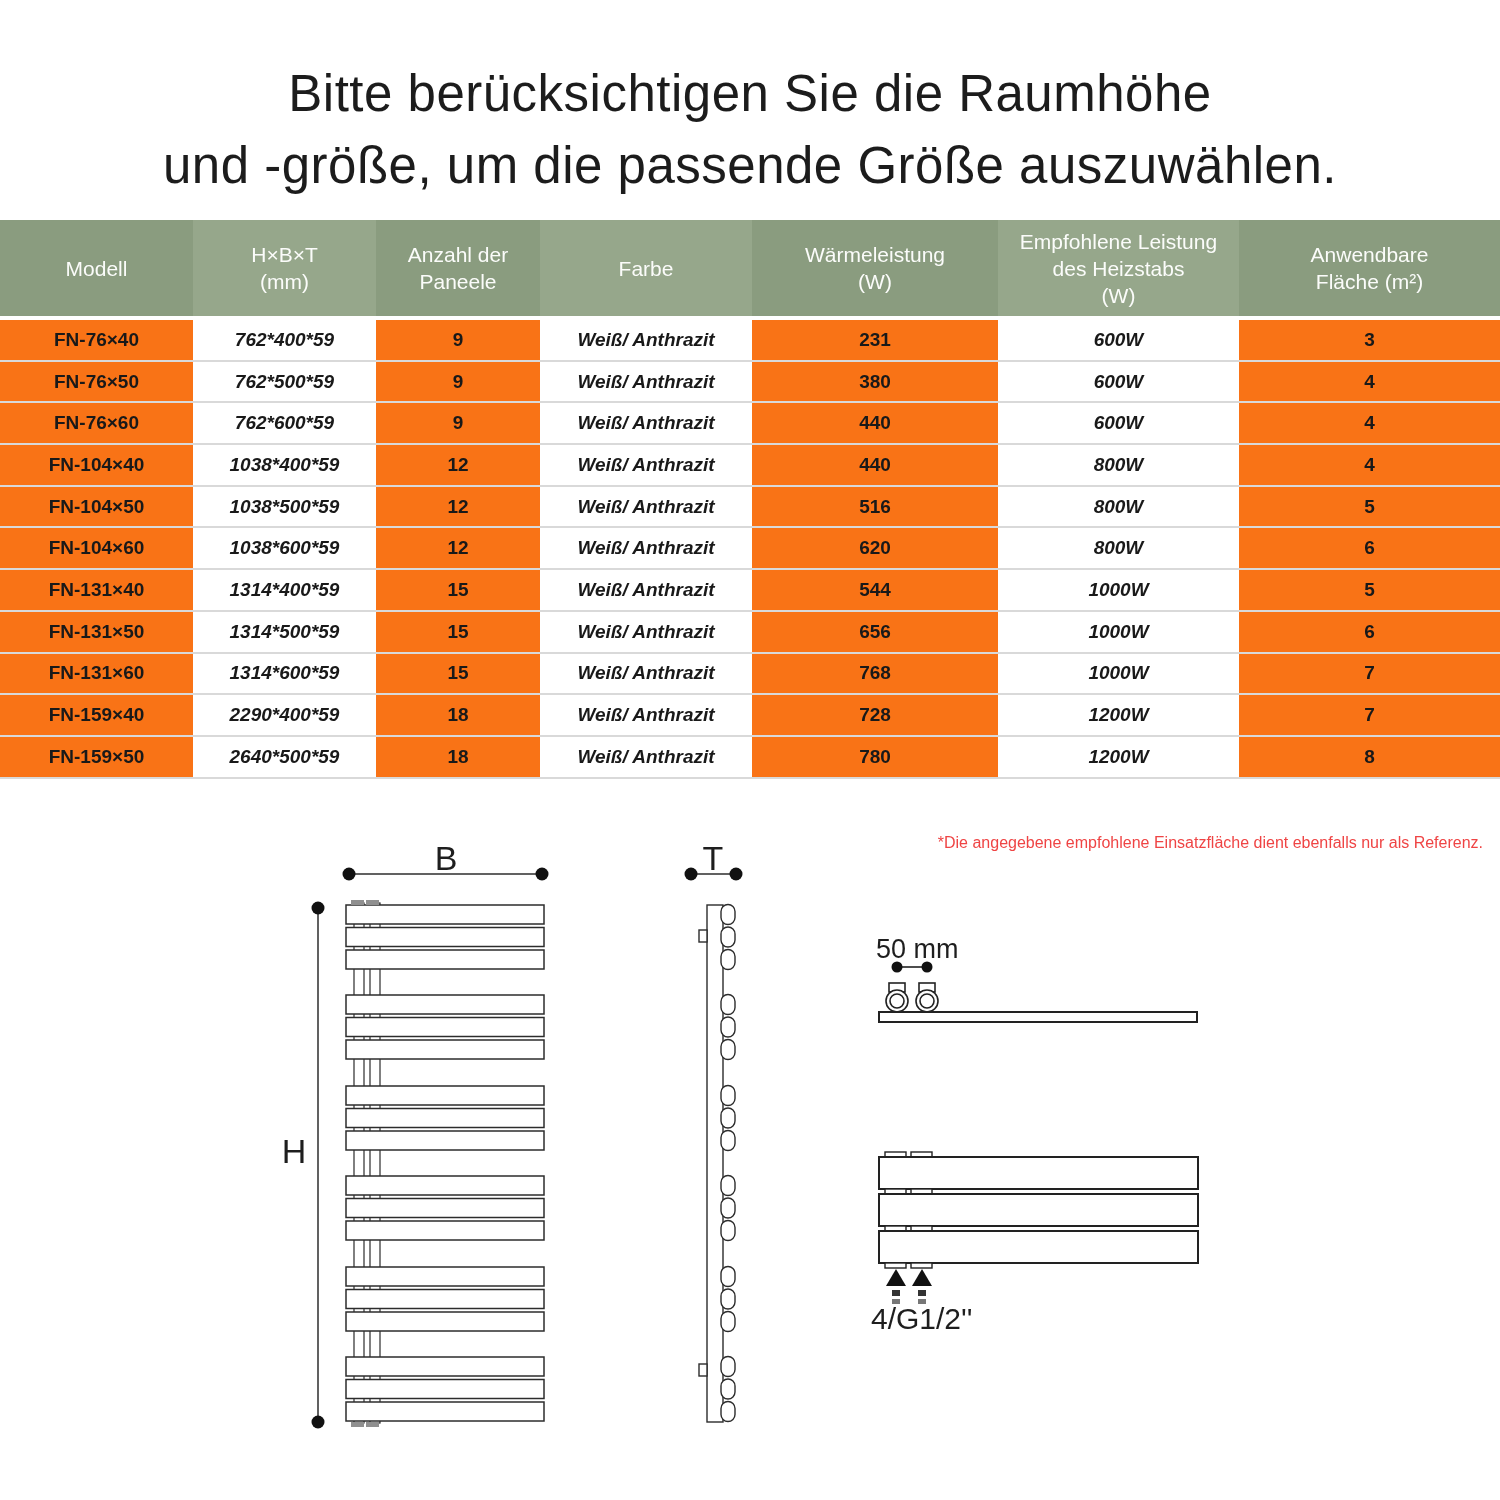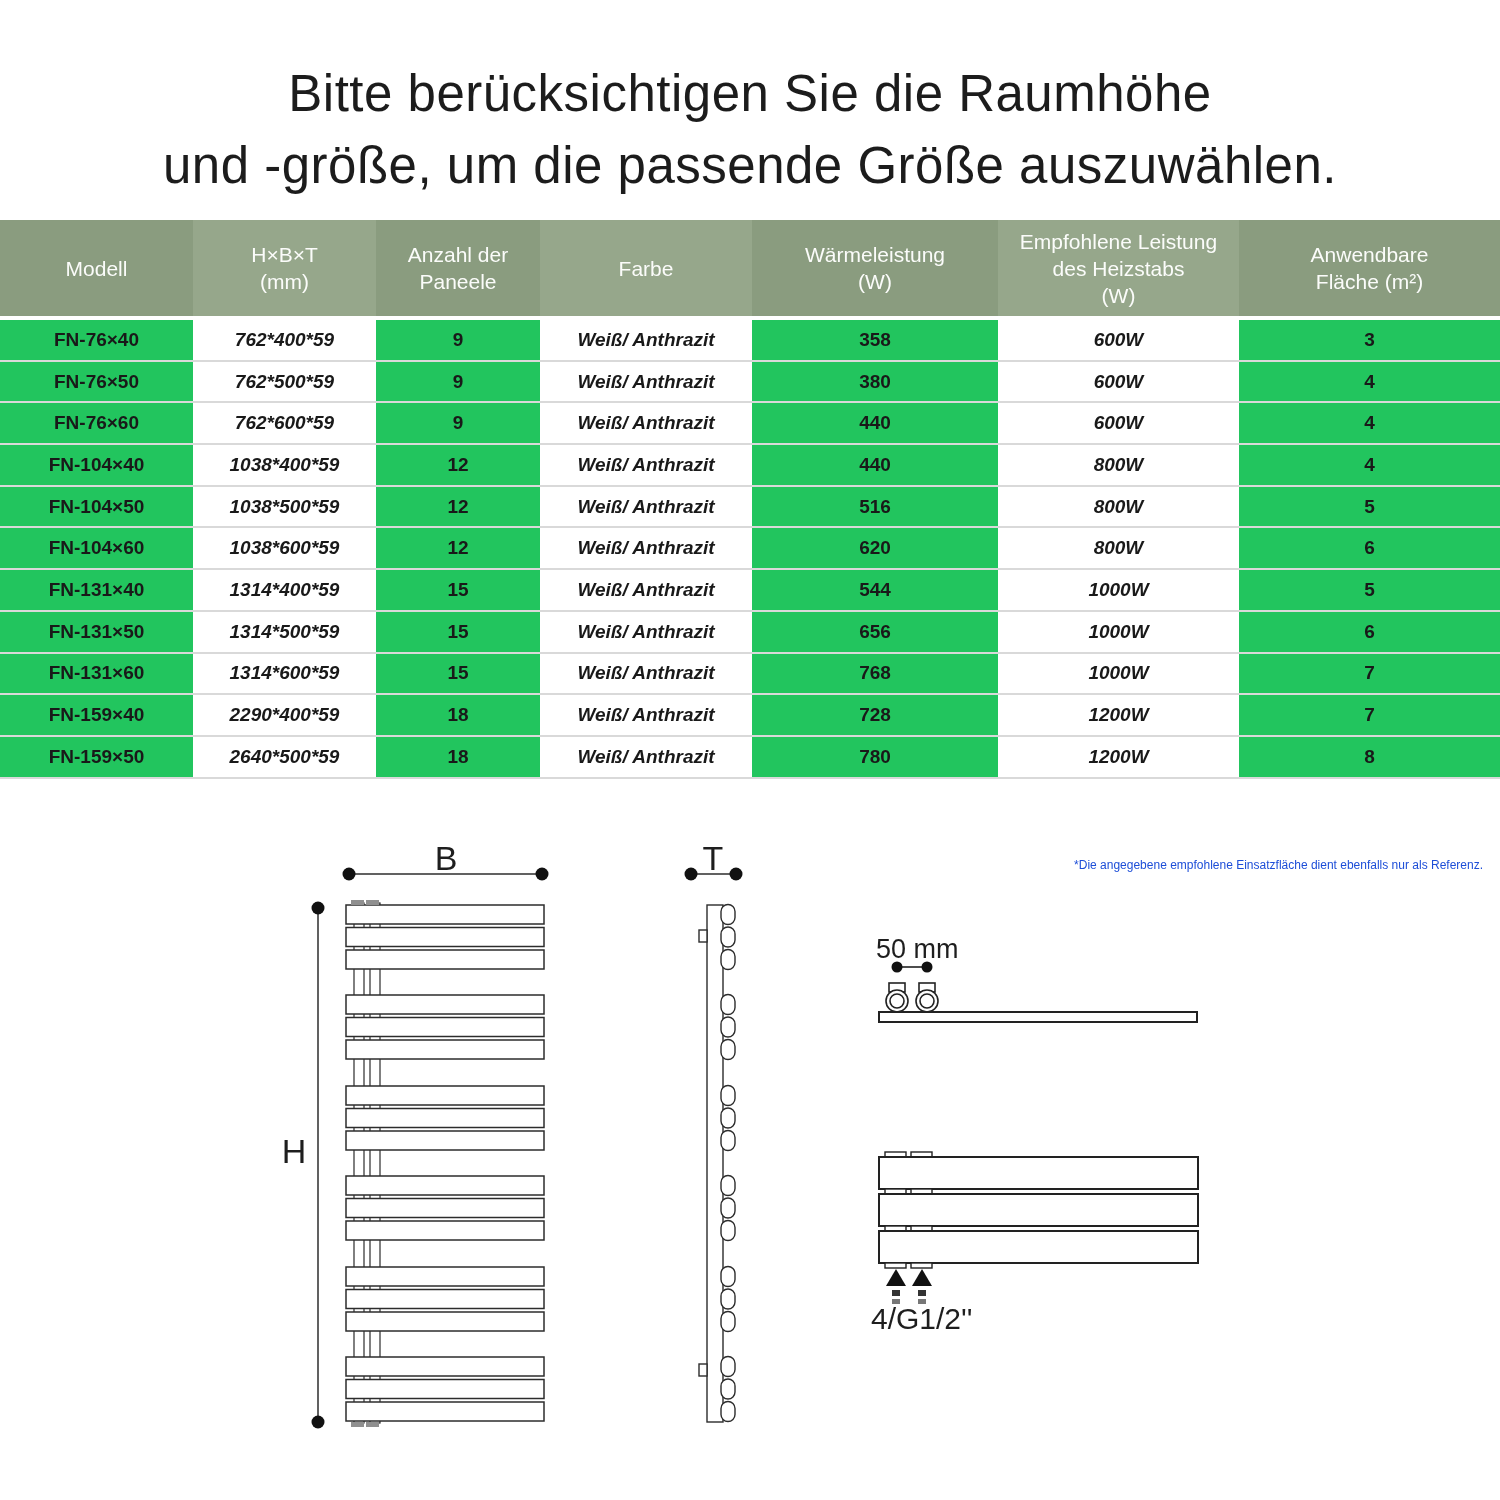--- a/index.html
+++ b/index.html
@@ -20,25 +20,25 @@
     height:96px;border-bottom:4px solid #ffffff;
     color:#fbfcfa;font-weight:400;font-size:21px;line-height:27px;text-align:center;
     white-space:pre-line;padding:0 6px;vertical-align:middle;
   }
   th.h-odd{background:#8a9c7f;}
   th.h-even{background:#96a78b;}
   table.spec td{
     height:39.7px;border-bottom:2px solid #d9d9d9;
     color:#191919;font-weight:700;font-size:19px;text-align:center;vertical-align:middle;padding:0;
   }
-  td.c-odd{background:#22c55e;}
+  td.c-odd{background:#f97316;}
   td.c-even{background:#ffffff;font-style:italic;}
   
   .footnote{
-    position:absolute;top:834px;right:17px;color:#1d4ed8;font-size:12px;font-weight:400;margin-top:24px;
+    position:absolute;top:834px;right:17px;color:#ef4444;font-size:16px;font-weight:400;
   }
   
   .drawings{position:absolute;top:830px;left:0;}
   .drawings text{font-family:"Liberation Sans", sans-serif;fill:#1e1e1e;}
 </style>
 </head>
 <body>
 
 <div class="canvas">
 
@@ -73,21 +73,21 @@
           <th class="h-odd">Anwendbare
 Fläche (m²)</th>
         </tr>
     </thead>
     <tbody>
         <tr>
           <td class="c-odd">FN-76×40</td>
           <td class="c-even">762*400*59</td>
           <td class="c-odd">9</td>
           <td class="c-even">Weiß/ Anthrazit</td>
-          <td class="c-odd">358</td>
+          <td class="c-odd">231</td>
           <td class="c-even">600W</td>
           <td class="c-odd">3</td>
         </tr>
         <tr>
           <td class="c-odd">FN-76×50</td>
           <td class="c-even">762*500*59</td>
           <td class="c-odd">9</td>
           <td class="c-even">Weiß/ Anthrazit</td>
           <td class="c-odd">380</td>
           <td class="c-even">600W</td>

